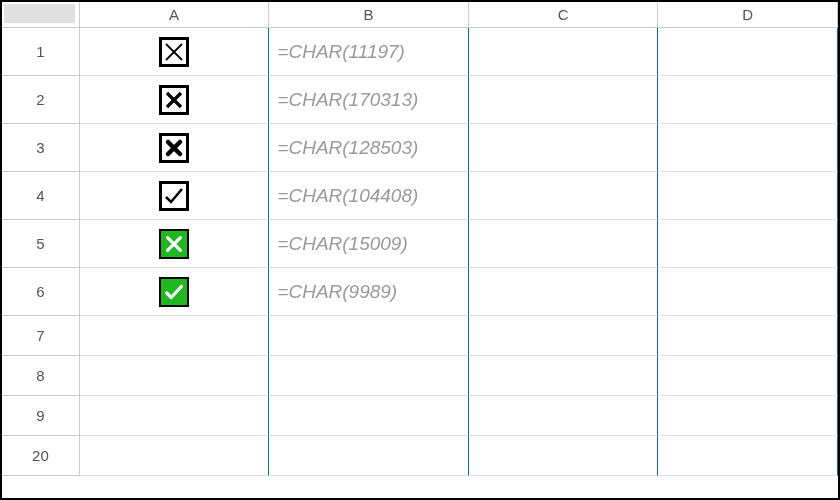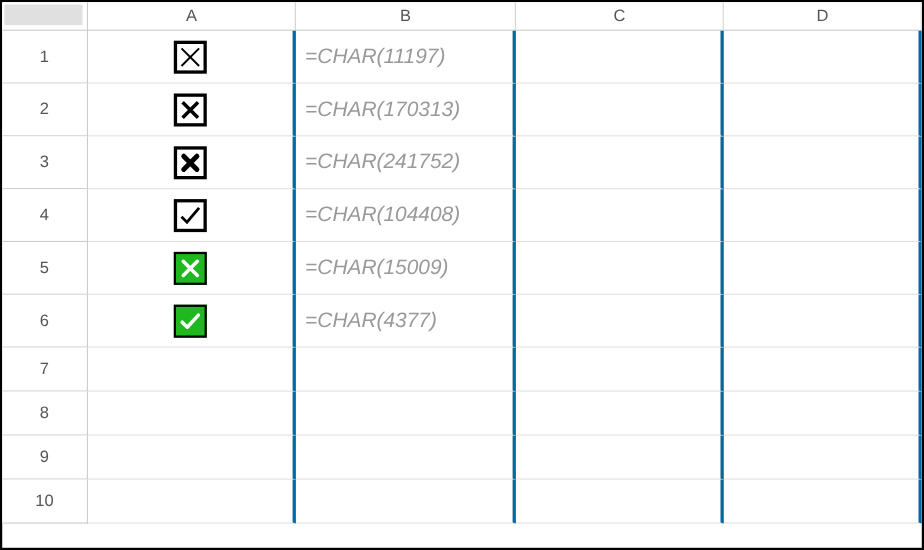--- a/index.html
+++ b/index.html
@@ -69,21 +69,21 @@
       border-right: 1px solid #ccc;
       border-bottom: 1px solid #ccc;
       display: flex;
       align-items: center;
       justify-content: center;
       font-size: 15px;
       color: #555;
       background: #fff;
     }
     .cell {
-      border-right: 3px solid #0369a1;
+      border-right: 1px solid #0369a1;
       border-bottom: 1px solid #e0e0e0;
       display: flex;
       align-items: center;
       padding: 0 8px;
       font-size: 18px;
       color: #333;
       overflow: hidden;
     }
     .cell.col-A {
       justify-content: center;
@@ -169,21 +169,21 @@
 
   <div class="data-row">
     <div class="row-header">3</div>
     <div class="cell col-A">
       <span class="symbol-box">
         <svg viewBox="0 0 24 24">
             <path d="M6 6 L18 18 M18 6 L6 18" stroke="#000" stroke-width="4.5" fill="none" stroke-linecap="round"></path>
           </svg>
       </span>
     </div>
-    <div class="cell col-B">=CHAR(241752)</div>
+    <div class="cell col-B">=CHAR(128503)</div>
     <div class="cell col-C"></div>
     <div class="cell col-D"></div>
   </div>
 
   <div class="data-row">
     <div class="row-header">4</div>
     <div class="cell col-A">
       <span class="symbol-box">
         <svg viewBox="0 0 24 24">
             <path d="M4 13 L9 18 L20 5" stroke="#000" stroke-width="2.5" fill="none"></path>
@@ -211,21 +211,21 @@
 
   <div class="data-row">
     <div class="row-header">6</div>
     <div class="cell col-A">
       <span class="green-box">
         <svg viewBox="0 0 24 24">
             <path d="M4 13 L9 18 L20 6" stroke="#fff" stroke-width="3.5" fill="none" stroke-linecap="round" stroke-linejoin="round"></path>
           </svg>
       </span>
     </div>
-    <div class="cell col-B">=CHAR(4377)</div>
+    <div class="cell col-B">=CHAR(9989)</div>
     <div class="cell col-C"></div>
     <div class="cell col-D"></div>
   </div>
 
   <div class="data-row short">
     <div class="row-header">7</div>
     <div class="cell col-A"></div>
     <div class="cell col-B"></div>
     <div class="cell col-C"></div>
     <div class="cell col-D"></div>
@@ -241,20 +241,20 @@
 
   <div class="data-row short">
     <div class="row-header">9</div>
     <div class="cell col-A"></div>
     <div class="cell col-B"></div>
     <div class="cell col-C"></div>
     <div class="cell col-D"></div>
   </div>
 
   <div class="data-row short">
-    <div class="row-header">10</div>
+    <div class="row-header">20</div>
     <div class="cell col-A"></div>
     <div class="cell col-B"></div>
     <div class="cell col-C"></div>
     <div class="cell col-D"></div>
   </div>
 
 </div>
 
 </body></html>

